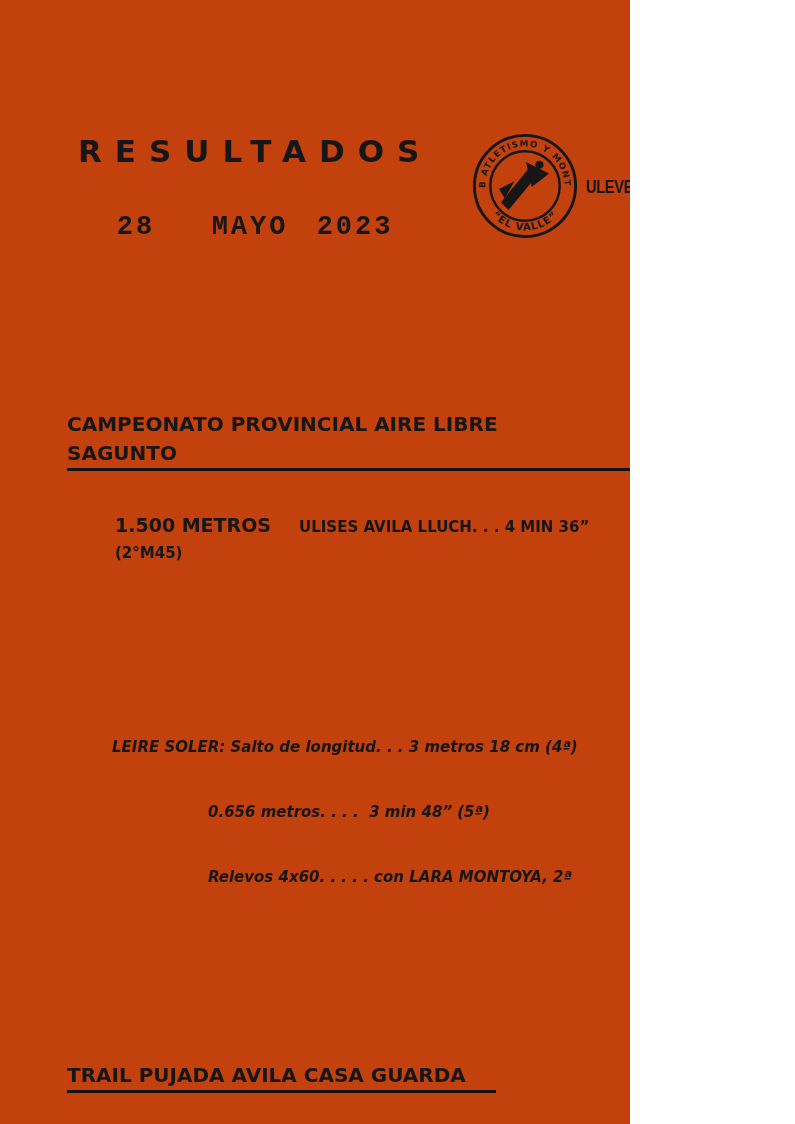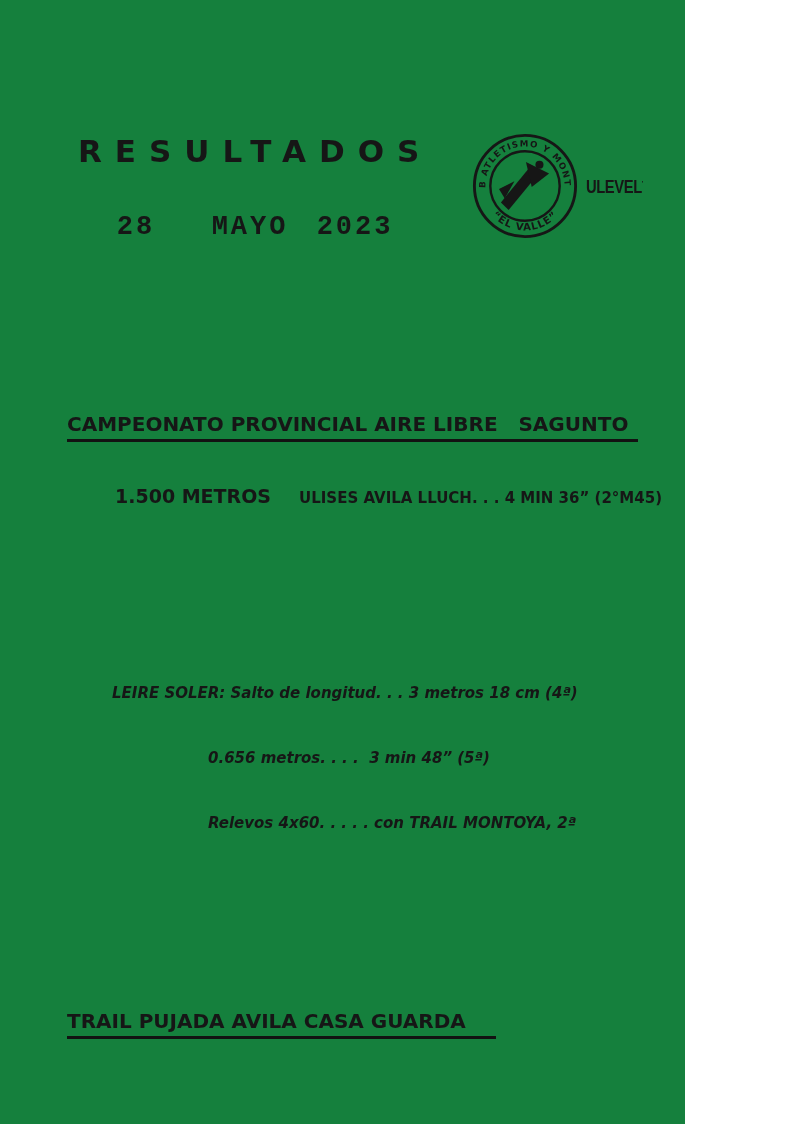--- a/index.html
+++ b/index.html
@@ -1,17 +1,17 @@
 <!DOCTYPE html>
 <html><head>
 <meta charset="utf-8">
 <style>
   html,body{margin:0;padding:0;background:#ffffff;}
   .page{
-    width:685px;height:1124px;background:#15803d;overflow:hidden;
+    width:630px;height:1124px;background:#c2410c;overflow:hidden;
     font-family:"DejaVu Sans",sans-serif;font-weight:700;color:#161616;
     white-space:pre-wrap;position:relative;
   }
   
   .header{display:flex;align-items:center;padding-top:20px;margin-bottom:6px;}
   .title-block{margin-left:78px;text-align:center;}
   .title{font-size:31px;letter-spacing:13px;line-height:1.15;}
   .date{font-size:27px;letter-spacing:3px;word-spacing:9px;margin-top:4px;font-family:Liberation Mono, monospace;}
   .logo{margin-left:6px;flex:0 0 auto;}
   .brand{margin-left:8px;font-family:"Liberation Sans",sans-serif;font-weight:700;
@@ -71,21 +71,21 @@
   
   <div class="s1">
     <div class="hrow in88"><span class="h1">CAMPEONATO PROVINCIAL AIRE LIBRE   SAGUNTO</span></div>
     <div class="t15 in115"><span class="ev">1.500 METROS</span><span>ULISES AVILA LLUCH. . . 4 MIN 36” (2°M45)</span></div>
   </div>
 
   
   <div class="s2">
     <div class="t15b in112">LEIRE SOLER: Salto de longitud. . . 3 metros 18 cm (4ª)</div>
     <div class="t15b in208">0.656 metros. . . .  3 min 48” (5ª)</div>
-    <div class="t15b in208">Relevos 4x60. . . . . con TRAIL MONTOYA, 2ª</div>
+    <div class="t15b in208">Relevos 4x60. . . . . con LARA MONTOYA, 2ª</div>
   </div>
 
   
   <div class="s3">
     <div class="hrow in88"><span class="h1" style="padding-right:30px">TRAIL PUJADA AVILA CASA GUARDA</span></div>
     
     
   </div>
 
   

